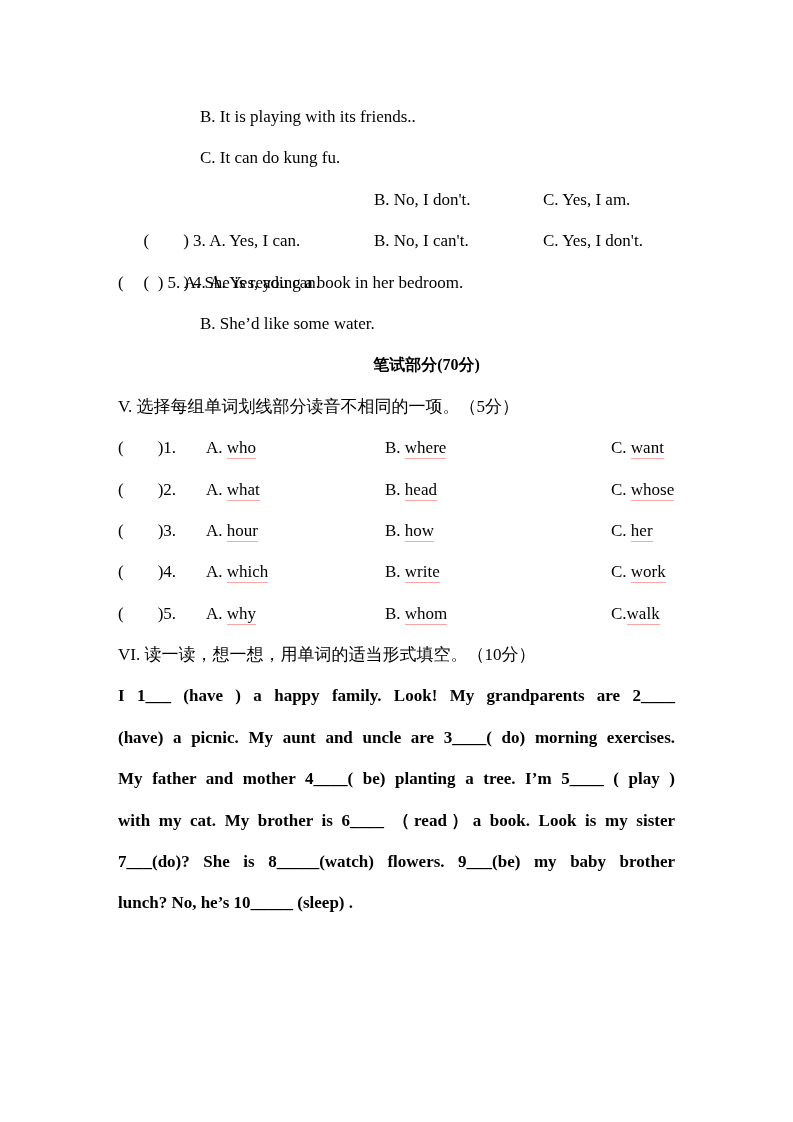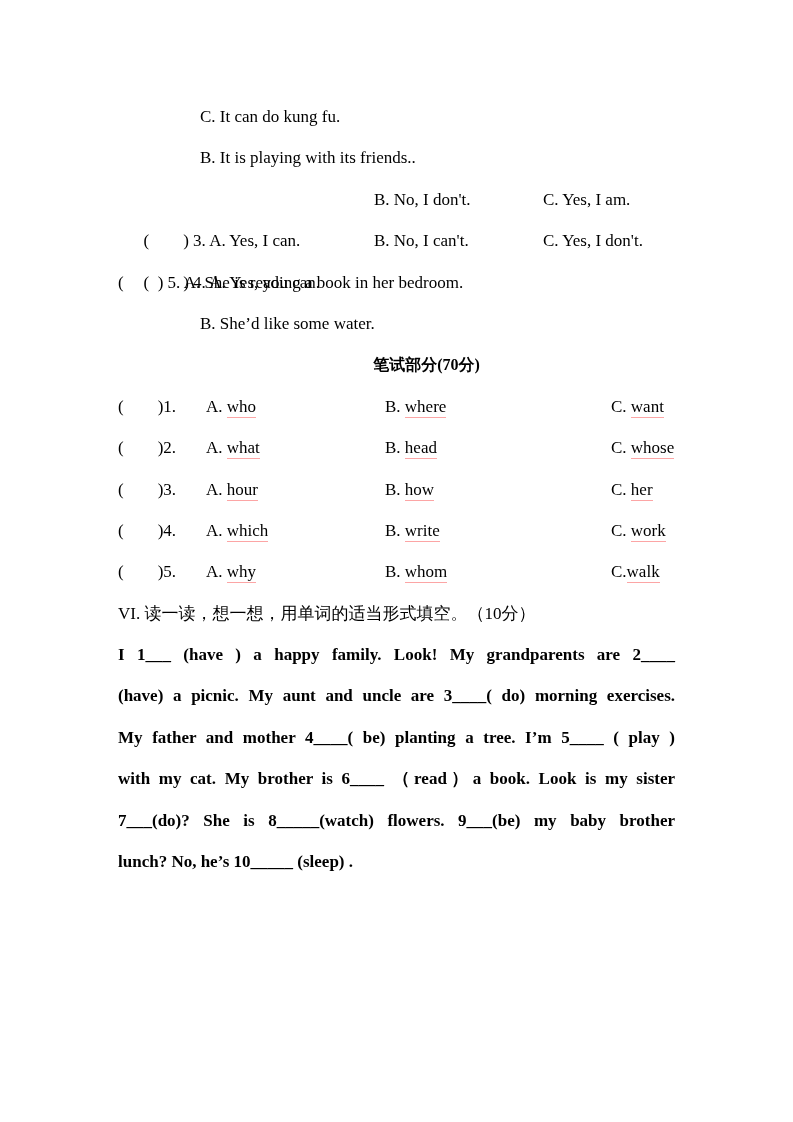--- a/index.html
+++ b/index.html
@@ -50,40 +50,41 @@
     font-weight: bold;
   }
   .plast { text-align-last: left; }
 </style>
 </head>
 <body>
 
 <div class="page">
   <div class="content">
 
+    <div class="line indent">B. It is playing with its friends..</div>
     <div class="line indent">C. It can do kung fu.</div>
-    <div class="line indent">B. It is playing with its friends..</div>
 
     <div class="line">
       <span>(        ) 3. A. Yes, I can.</span>
       <span class="col-b">B. No, I don't.</span>
       <span class="col-c">C. Yes, I am.</span>
     </div>
 
     <div class="line">
       <span>(        ) 4. A. Yes, you can.</span>
       <span class="col-b">B. No, I can't.</span>
       <span class="col-c">C. Yes, I don't.</span>
     </div>
 
     <div class="line">(        ) 5. A. She is reading a book in her bedroom.</div>
     <div class="line indent">B. She’d like some water.</div>
 
     <div class="line heading-center">笔试部分(70分)</div>
 
+    <div class="line">V. 选择每组单词划线部分读音不相同的一项。（5分）</div>
 
     <div class="line">
       <span class="v-num">(        )1.</span>
       <span class="v-a"><span>A. </span><span class="uword">who</span></span>
       <span class="v-b"><span>B. </span><span class="uword">where</span></span>
       <span class="v-c"><span>C. </span><span class="uword">want</span></span>
     </div>
 
     <div class="line">
       <span class="v-num">(        )2.</span>

